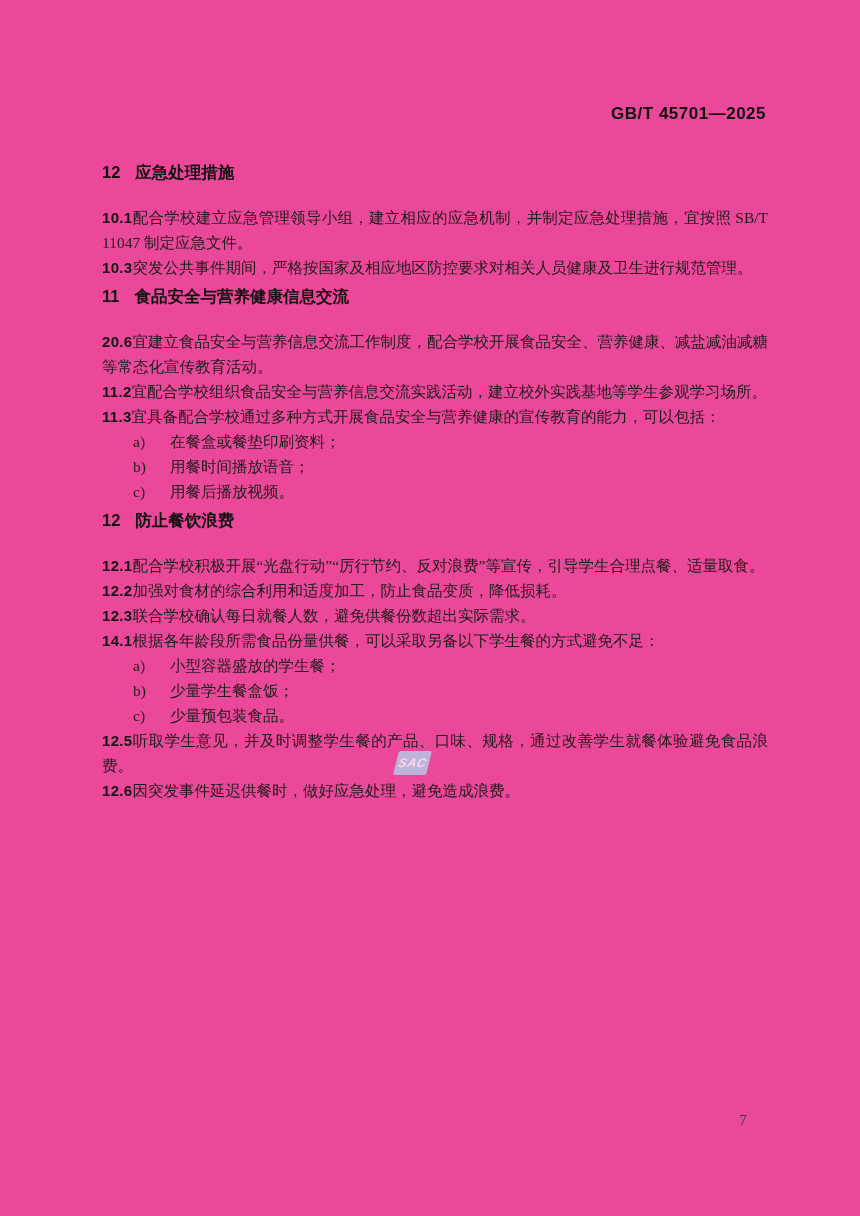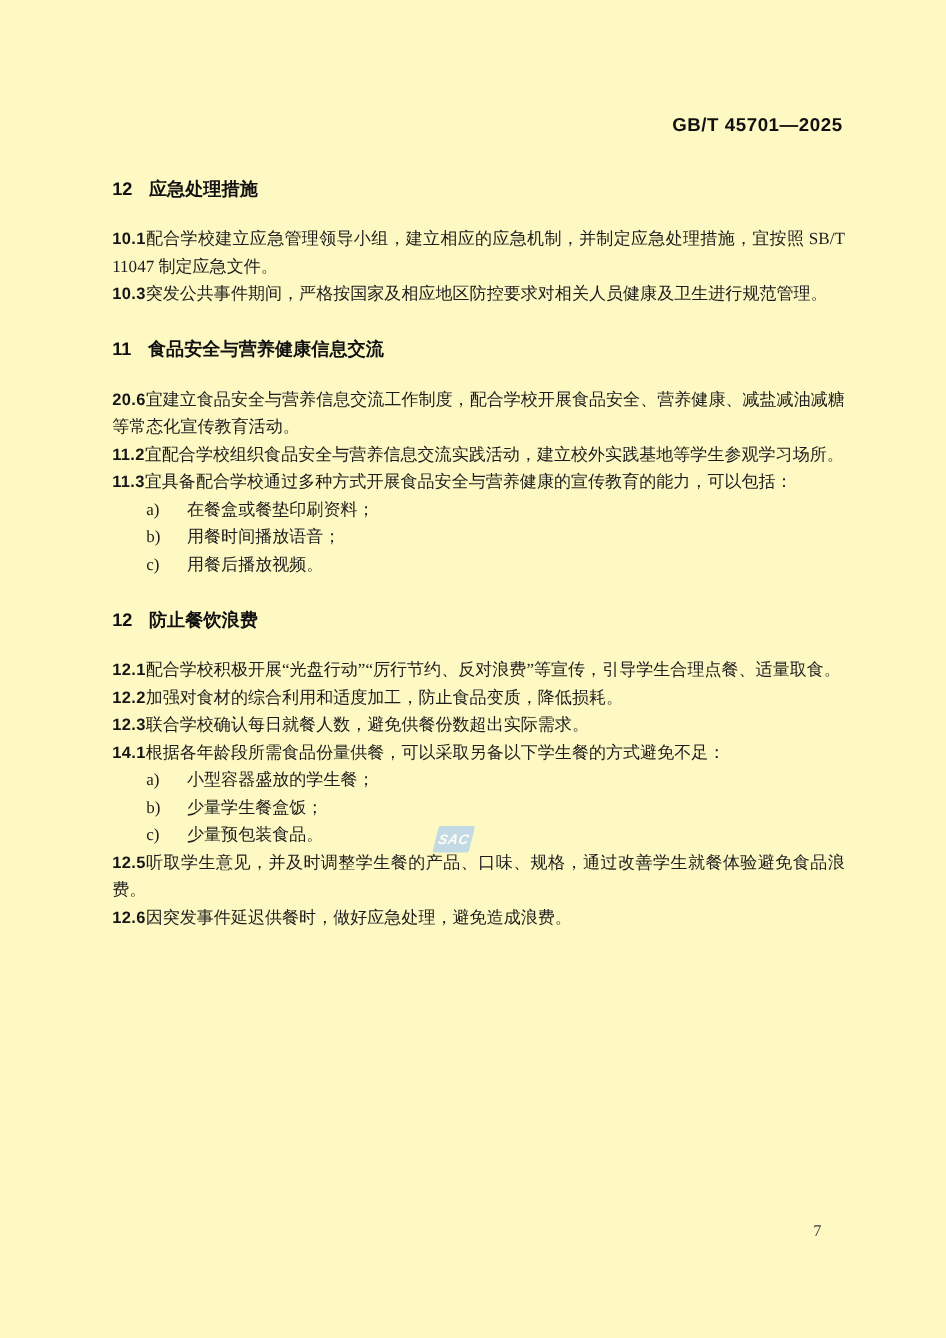--- a/index.html
+++ b/index.html
@@ -2,21 +2,21 @@
 <html><head>
 <meta charset="utf-8">
 <style>
   * { box-sizing: border-box; }
   html, body { margin: 0; padding: 0; background: #e9e9e9; }
   .page {
     position: relative;
     width: 860px;
     height: 1216px;
     margin: 0 auto;
-    background: #fef9c3;
+    background: #ec4899;
     overflow: hidden;
     font-family: "Liberation Serif", serif;
     color: #1c1c1c;
   }
   .doc-header {
     position: absolute;
     top: 104px;
     right: 94px;
     font-family: "Liberation Sans", sans-serif;
     font-weight: bold;
@@ -31,21 +31,21 @@
     width: 666px;
   }
   .section-heading {
     font-family: "Liberation Sans", sans-serif;
     font-weight: bold;
     font-size: 16.5px;
     line-height: 25px;
     margin: 0 0 20px 0;
     color: #111;
   }
-  .section-heading.spaced { margin-top: 26px; }
+  .section-heading.spaced { margin-top: 4px; }
   .sec-num { margin-right: 15px; }
   p.clause {
     margin: 0;
     font-size: 15.5px;
     line-height: 25px;
     text-align: justify;
     color: #1c1c1c;
   }
   .clause-num {
     font-family: "Liberation Sans", sans-serif;

